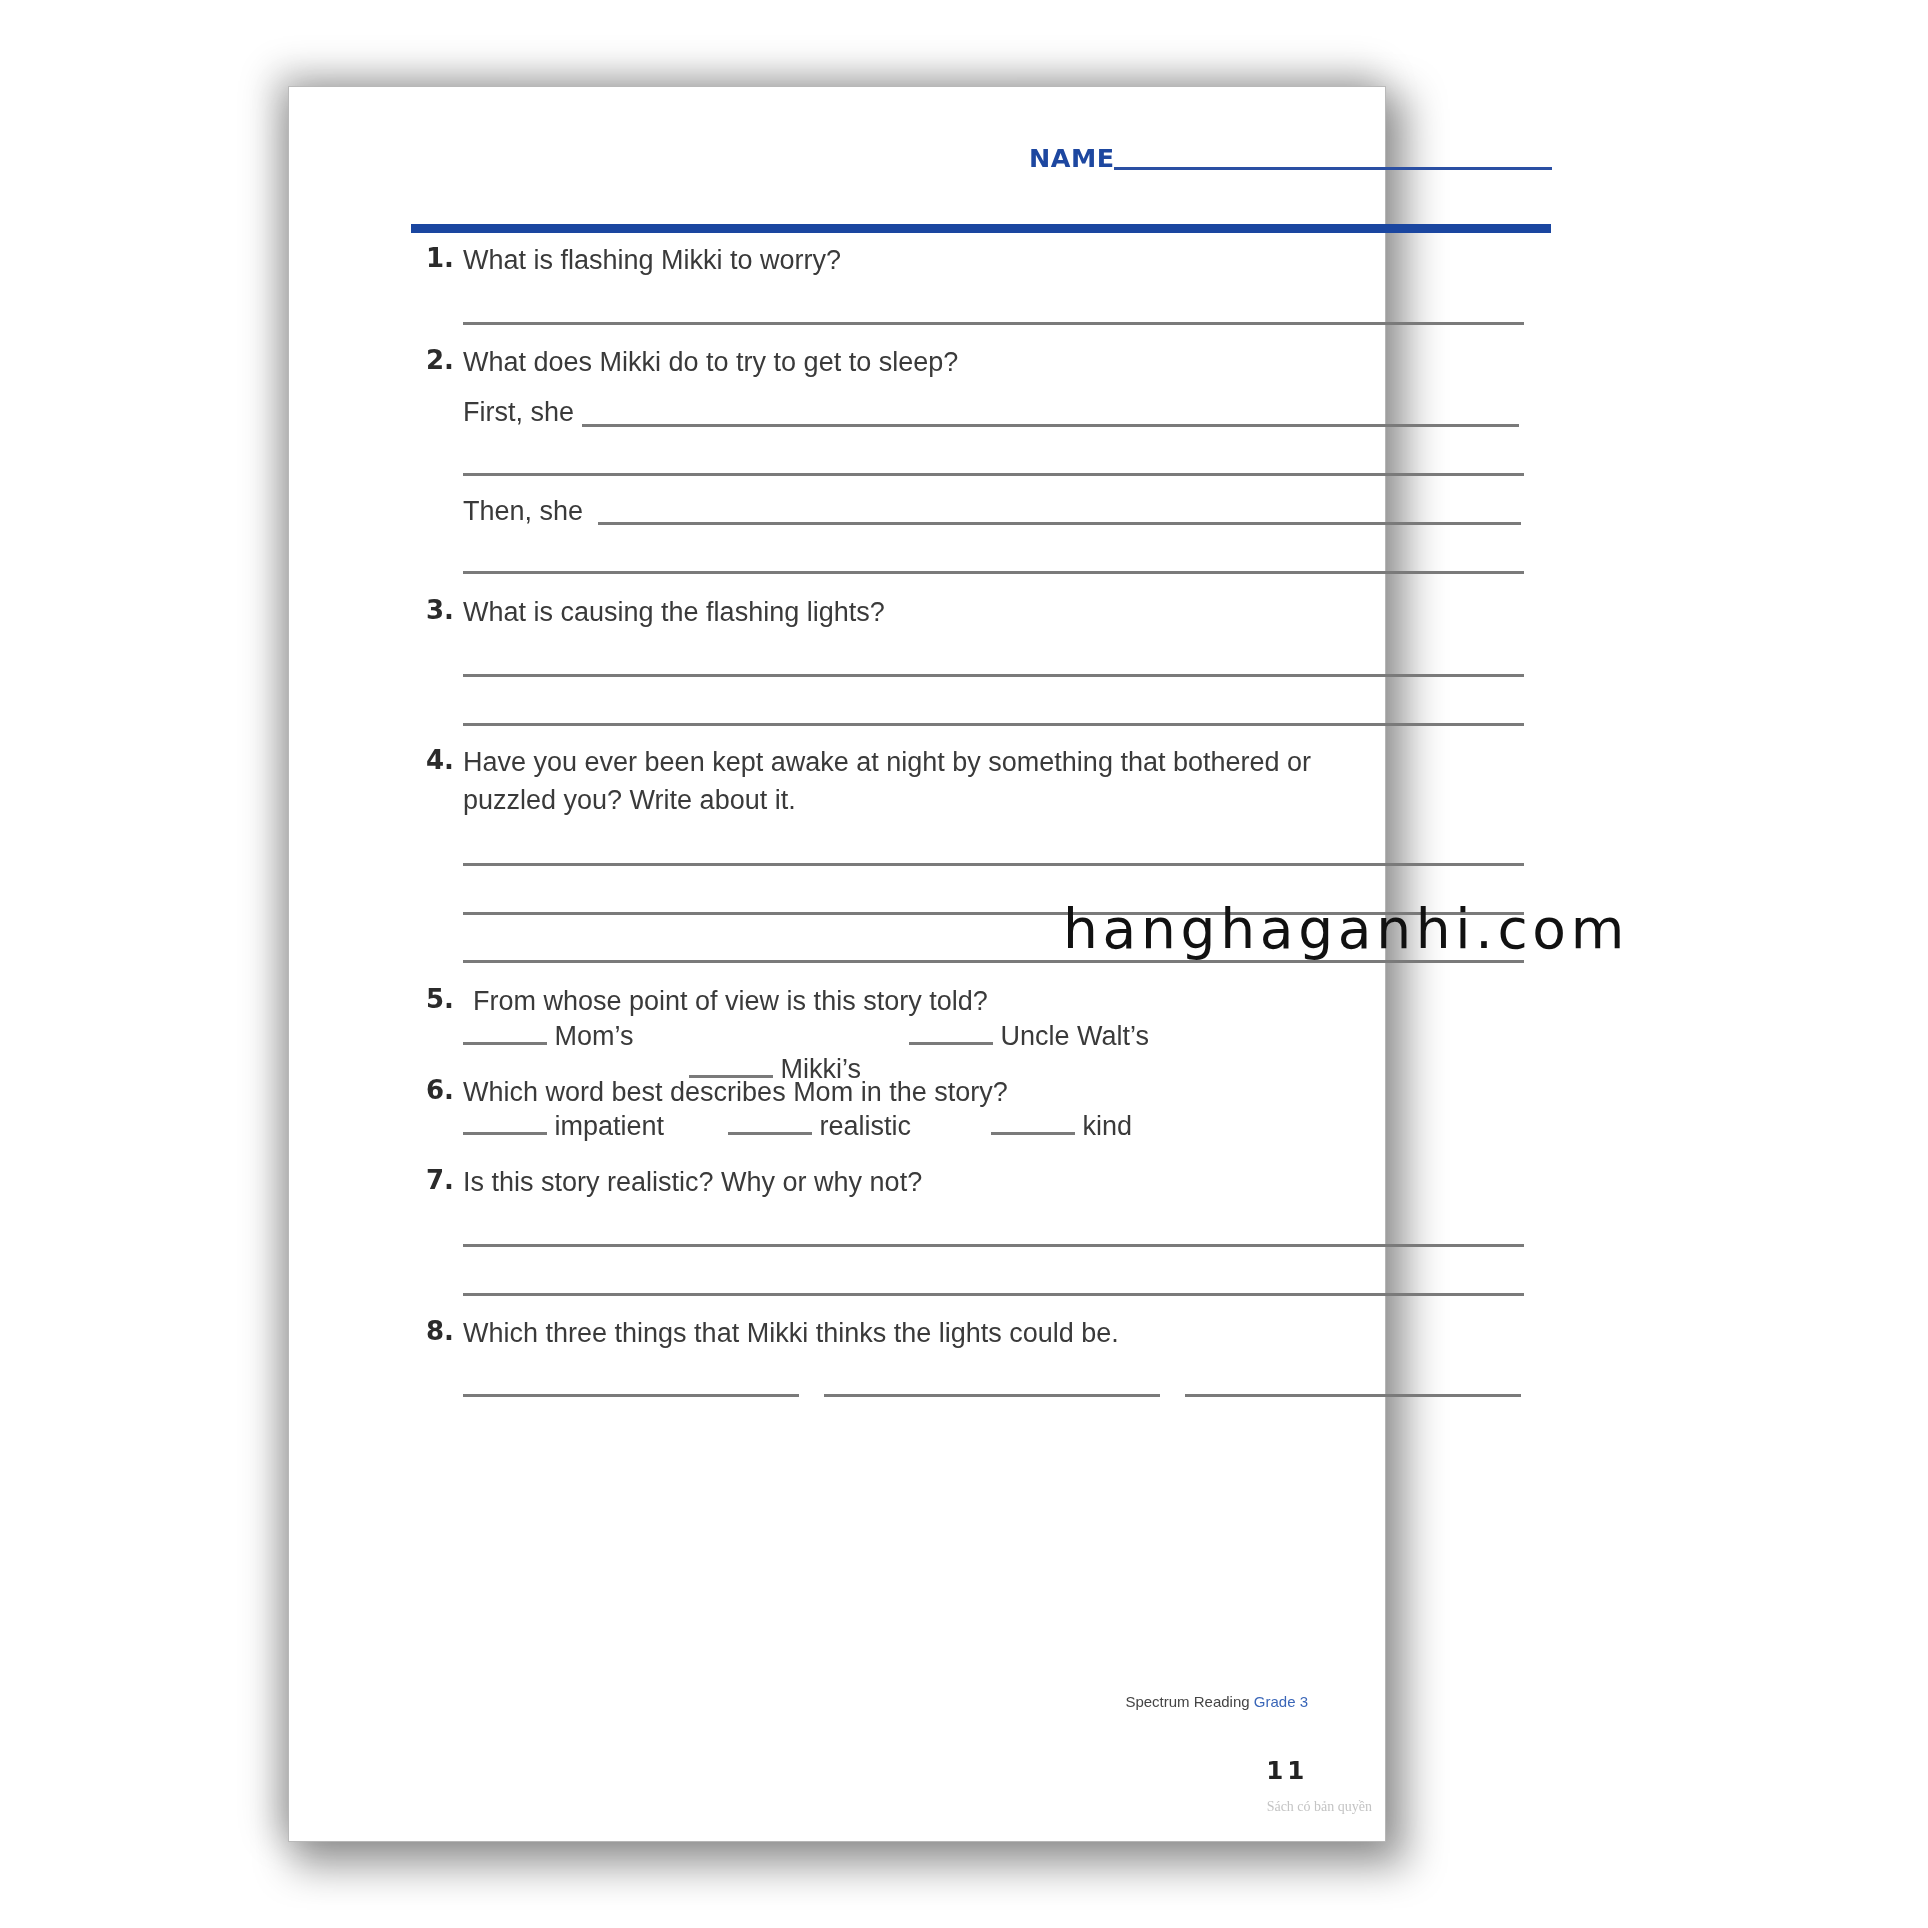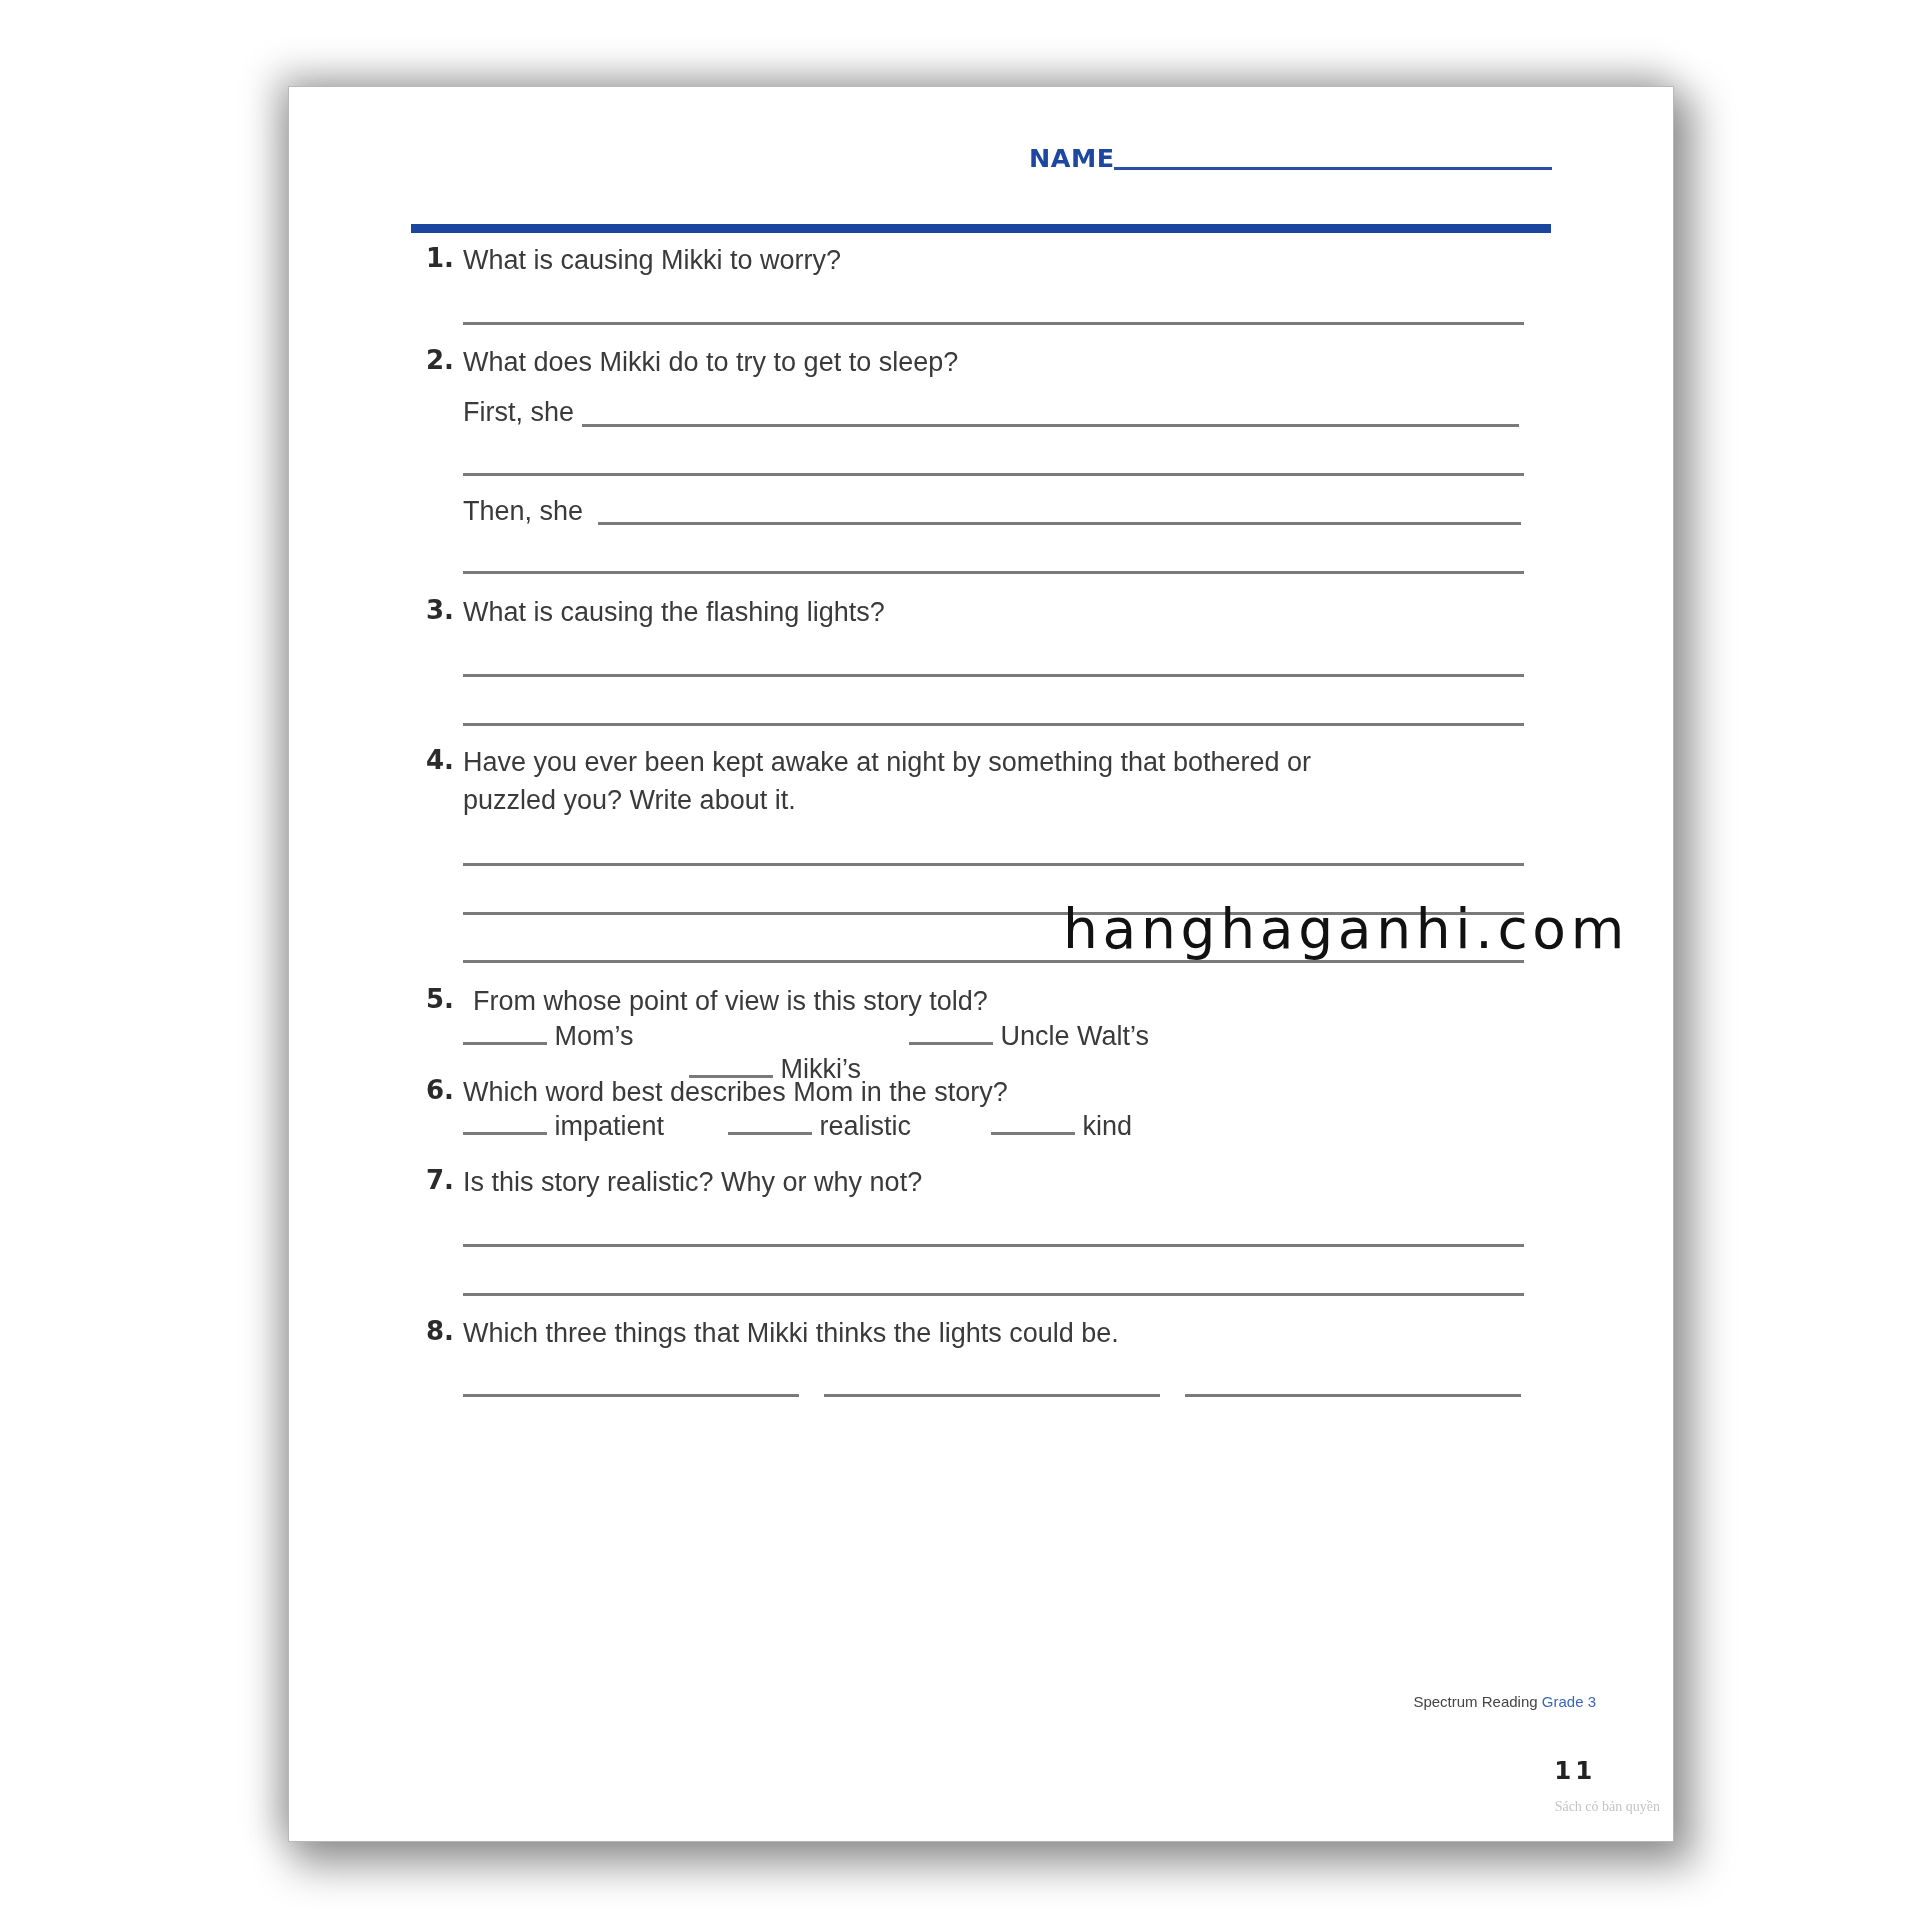--- a/index.html
+++ b/index.html
@@ -1,24 +1,23 @@
 <!DOCTYPE html>
 <html style="font-size:15px"><head>
 <meta charset="utf-8">
 <style>
   html, body { margin:0; padding:0; }
   body {
     width:1928px; height:1928px; background:#ffffff; position:relative; overflow:hidden;
     font-family:"Liberation Sans", "DejaVu Sans", sans-serif;
   }
   .page {
-    position:absolute; left:289px; top:87px; width:1340px; height:1754px;
+    position:absolute; left:289px; top:87px; width:1096px; height:1754px;
     background:#ffffff;
     box-shadow: 0 0 0 0.9px #b8b8b8, 13px 17px 38px 9.4px rgba(0,0,0,0.38), -9.4px -9.4px 34px 5.6px rgba(0,0,0,0.22);
-    padding-left: 44px;
   }
   .abs { position:absolute; }
   .name-label {
     left:740px; top:56px; font-size:25.4px; font-weight:bold; color:#1d47a0; letter-spacing:0.5px;
     font-family:"DejaVu Sans", sans-serif;
   }
   .name-line { left:825px; top:80px; width:438px; height:2.8px; background:#2a4fa3; }
   .blue-bar { left:122px; top:137px; width:1140px; height:8.5px; background:#1a46a0; }
   .qnum {
     font-size:26px; font-weight:bold; color:#2b2b2b; font-family:"DejaVu Sans", sans-serif;
@@ -39,21 +38,21 @@
 </head>
 <body>
 
 <div class="page">
 
   <div class="abs name-label">NAME</div>
   <div class="abs name-line"></div>
   <div class="abs blue-bar"></div>
 
   <div class="abs qnum" style="left:137px;top:156px;">1.</div>
-  <div class="abs qtext" style="left:174px;top:154px;">What is causing Mikki to worry?</div>
+  <div class="abs qtext" style="left:174px;top:154px;">What is flashing Mikki to worry?</div>
   <div class="abs ans-line" style="left:174px;top:235px;width:1061px;"></div>
 
   <div class="abs qnum" style="left:137px;top:258px;">2.</div>
   <div class="abs qtext" style="left:174px;top:256px;">What does Mikki do to try to get to sleep?</div>
   <div class="abs qtext" style="left:174px;top:306px;">First, she</div>
   <div class="abs ans-line" style="left:293px;top:337px;width:937px;"></div>
   <div class="abs ans-line" style="left:174px;top:386px;width:1061px;"></div>
   <div class="abs qtext" style="left:174px;top:405px;">Then, she</div>
   <div class="abs ans-line" style="left:309px;top:435px;width:923px;"></div>
   <div class="abs ans-line" style="left:174px;top:484px;width:1061px;"></div>

